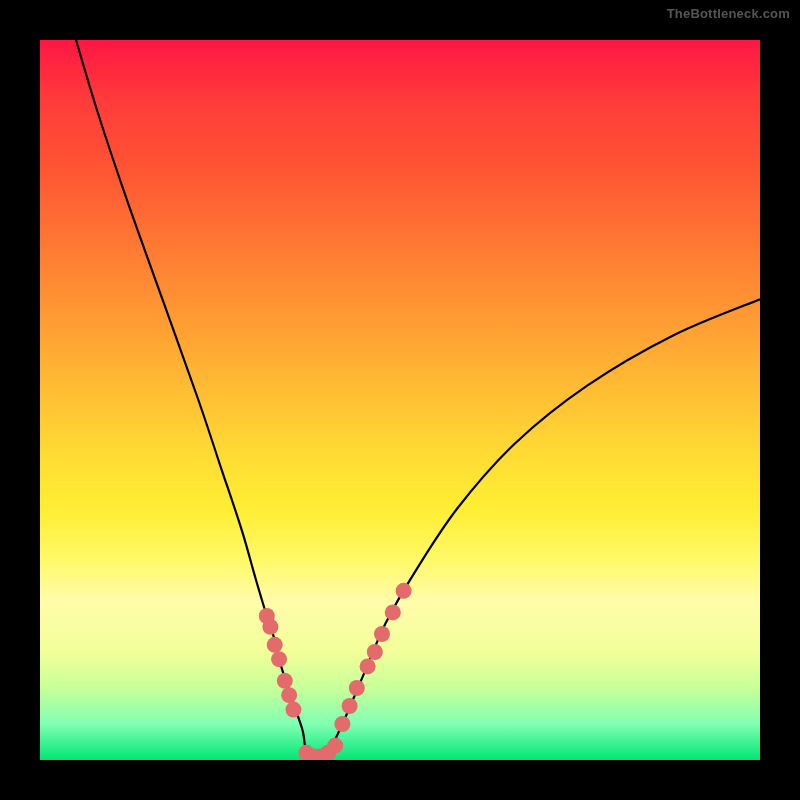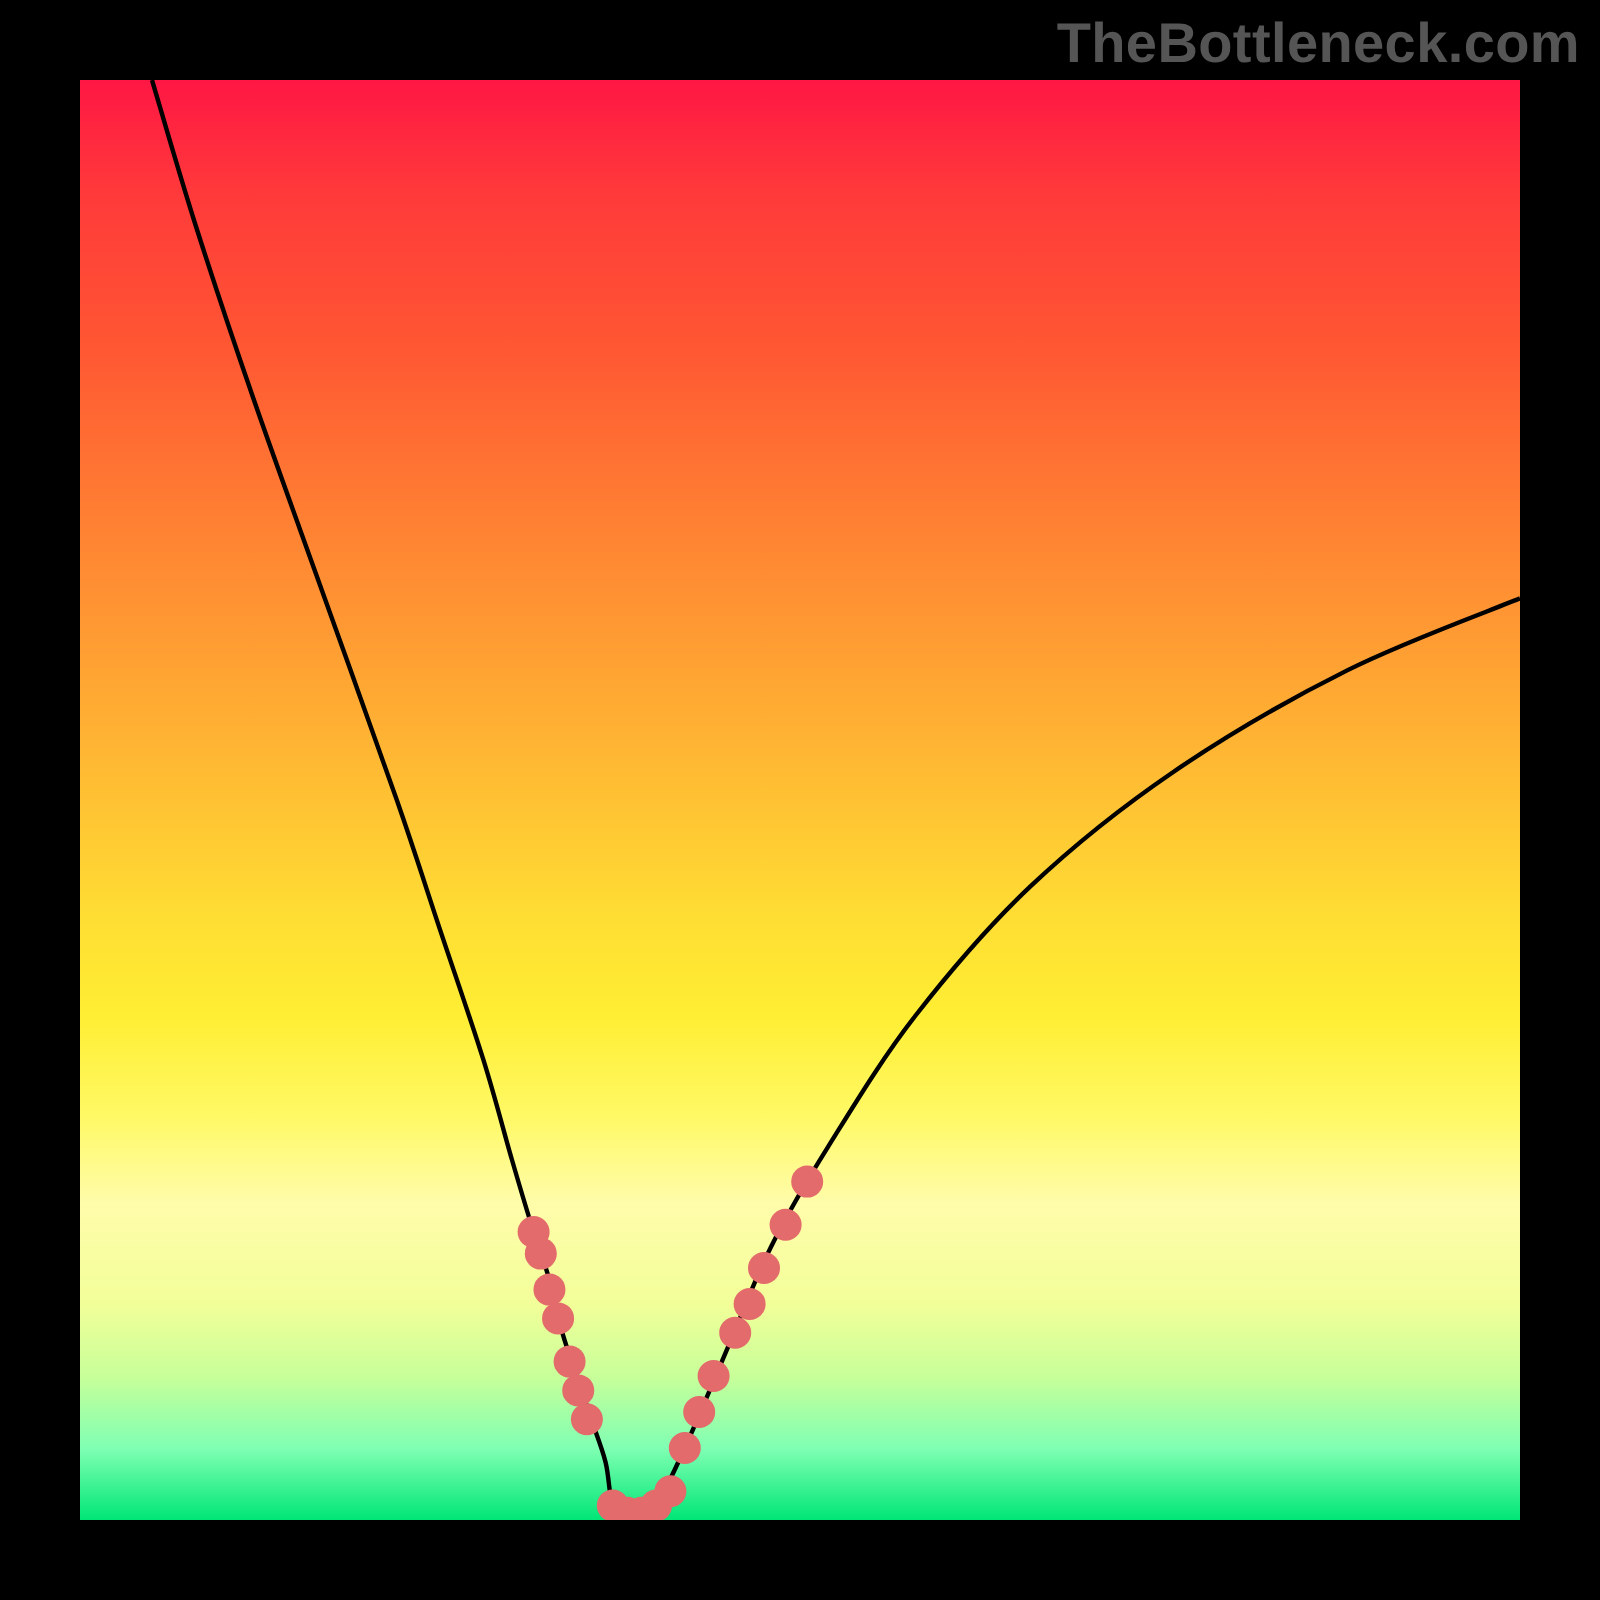--- a/index.html
+++ b/index.html
@@ -37,21 +37,21 @@
       #c8ff99 90%,
       #80ffb3 95%,
       #00e676 100%
     );
   }
   .watermark {
     position: absolute;
     top: 6px;
     right: 10px;
     font-family: Arial, Helvetica, sans-serif;
-    font-size: 28px;
+    font-size: 13px;
     font-weight: 600;
     color: #555;
     letter-spacing: 0.2px;
   }
   svg.curve {
     position: absolute;
     left: 0;
     top: 0;
     width: 720px;
     height: 720px;

